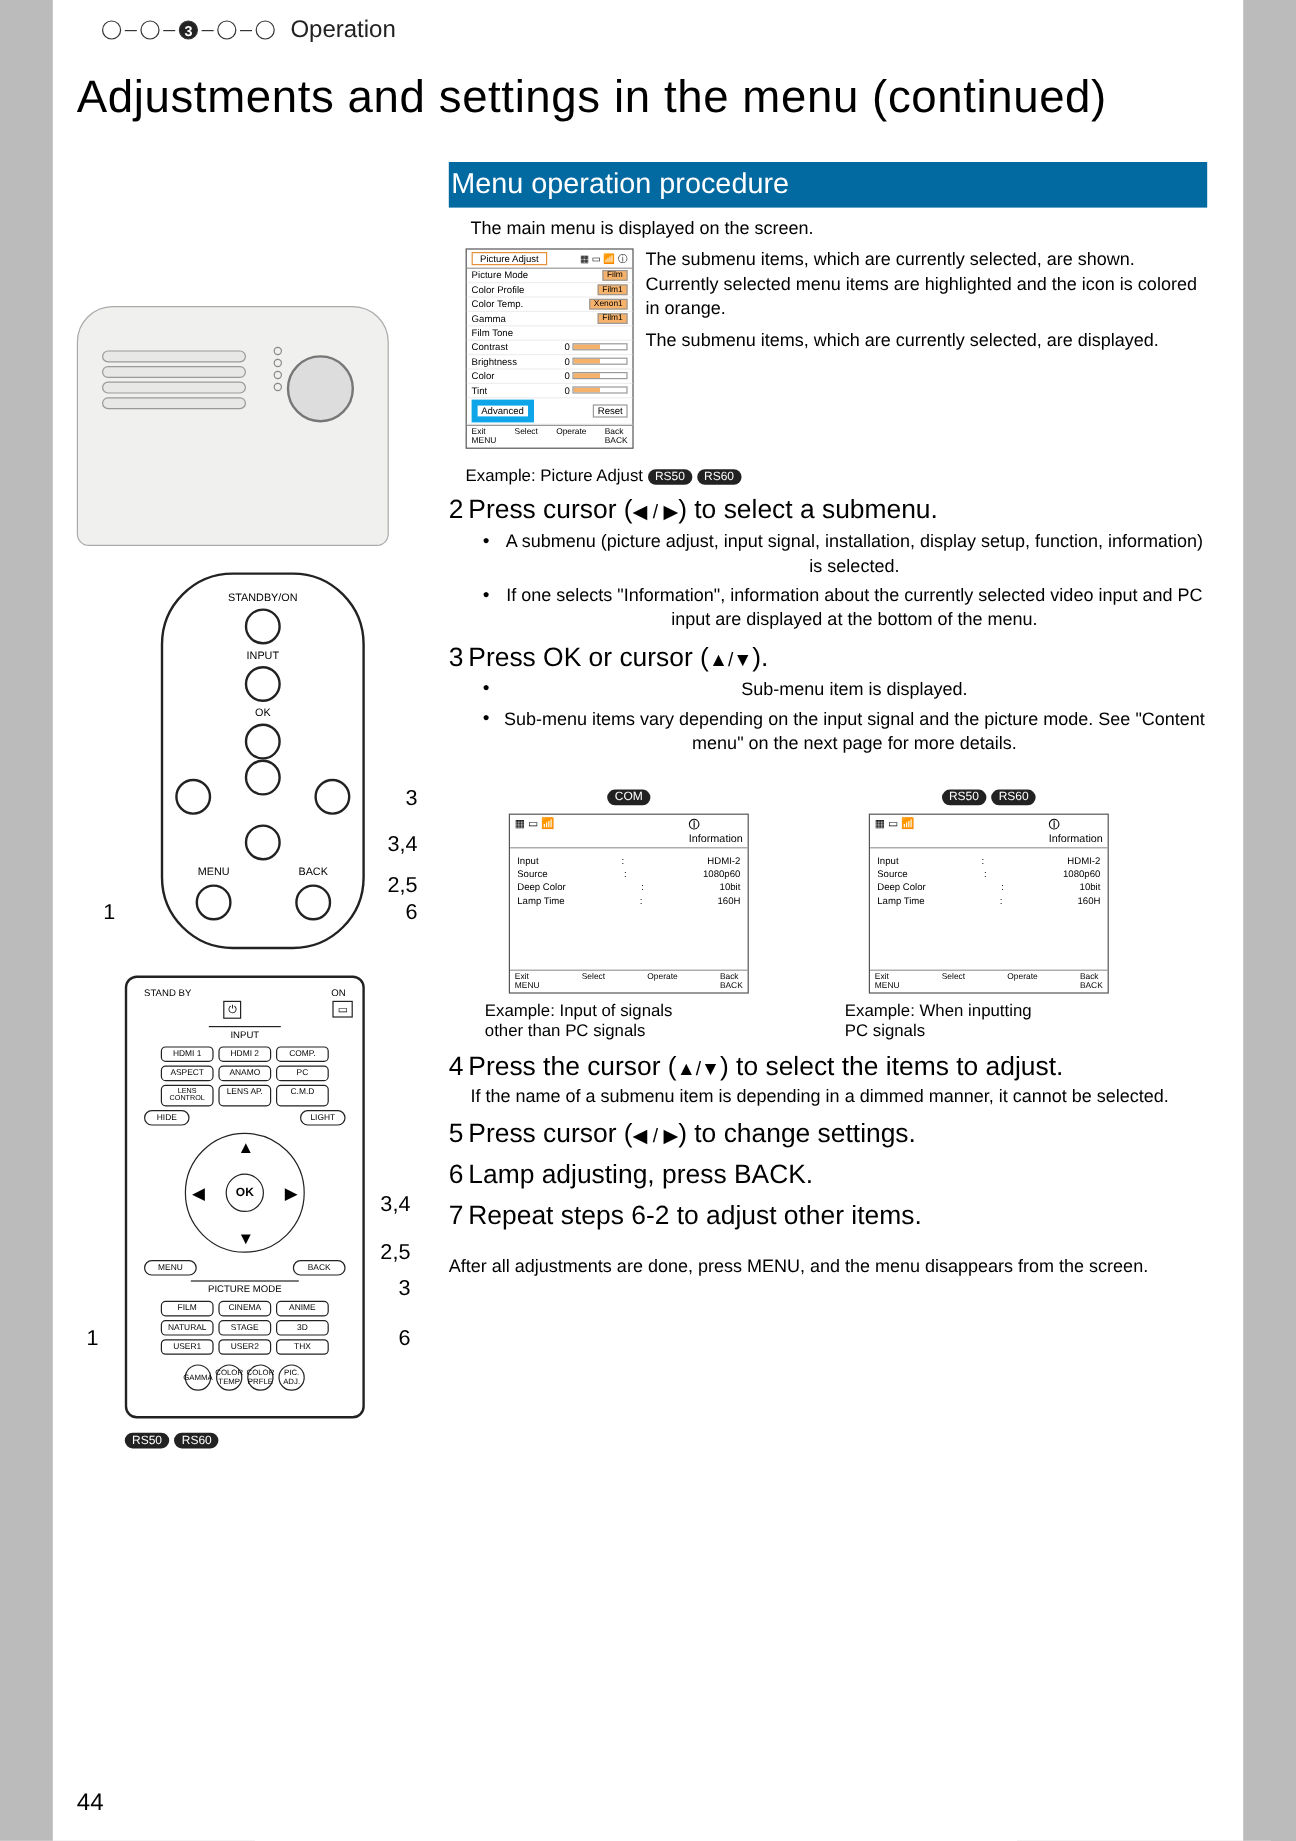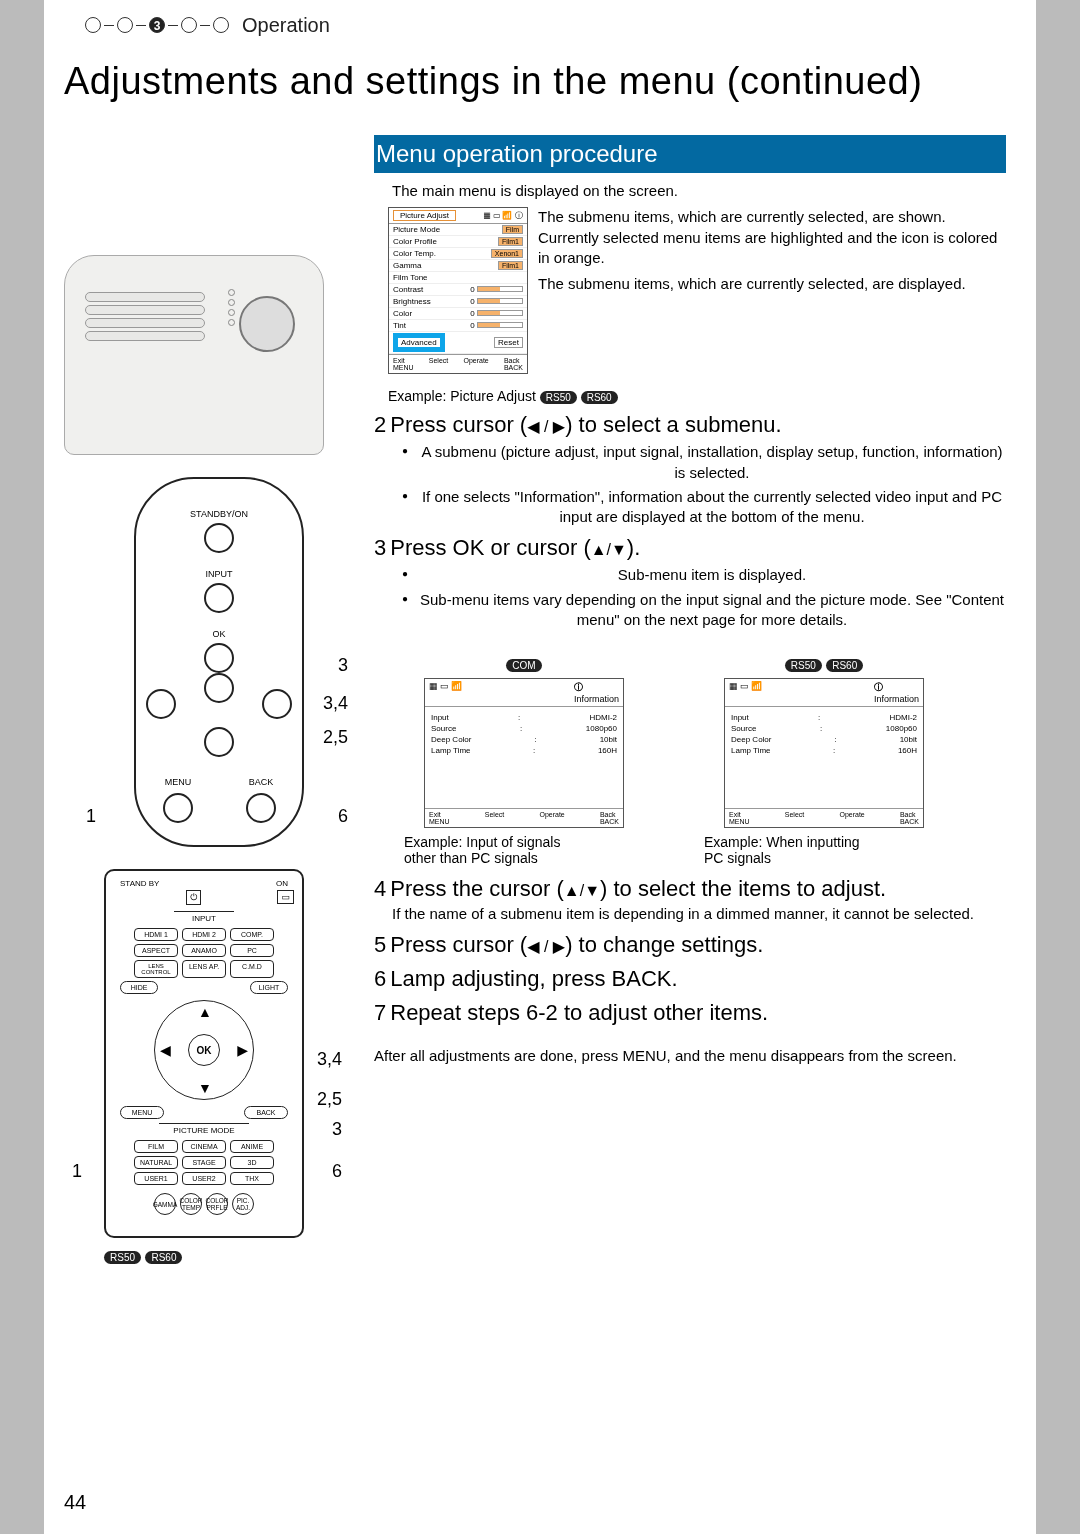--- a/index.html
+++ b/index.html
@@ -100,21 +100,21 @@
   .proj-img .dots span { display:block; width:7px; height:7px; border:1px solid #888; border-radius:50%; margin:3px; }
   
   .ctrlpanel {
     margin-top: 22px;
     width: 170px; margin-left: 70px;
     border: 2px solid #222; border-radius: 60px;
     padding: 14px 0 18px 0;
     text-align: center;
     position: relative;
   }
-  .ctrlpanel .lbl { font-size: 9px; margin-bottom: 2px; margin-top: 16px; }
+  .ctrlpanel .lbl { font-size: 9px; margin-bottom: 2px; }
   .ctrlpanel .cbtn { width: 30px; height: 30px; border: 2px solid #222; border-radius:50%; margin: 4px auto; }
   .ctrlpanel .arrows { display:flex; justify-content:center; align-items:center; gap:0; position:relative; height:46px; }
   .ctrlpanel .arrows .cbtn { position:absolute; }
   .ctrlpanel .foot { display:flex; justify-content:space-around; }
   .ctrlpanel .callout-l { position:absolute; left:-50px; font-size:18px; }
   .ctrlpanel .callout-r { position:absolute; right:-46px; font-size:18px; }
   
   .remote {
     margin-top: 22px;
     width: 200px; margin-left: 40px;

